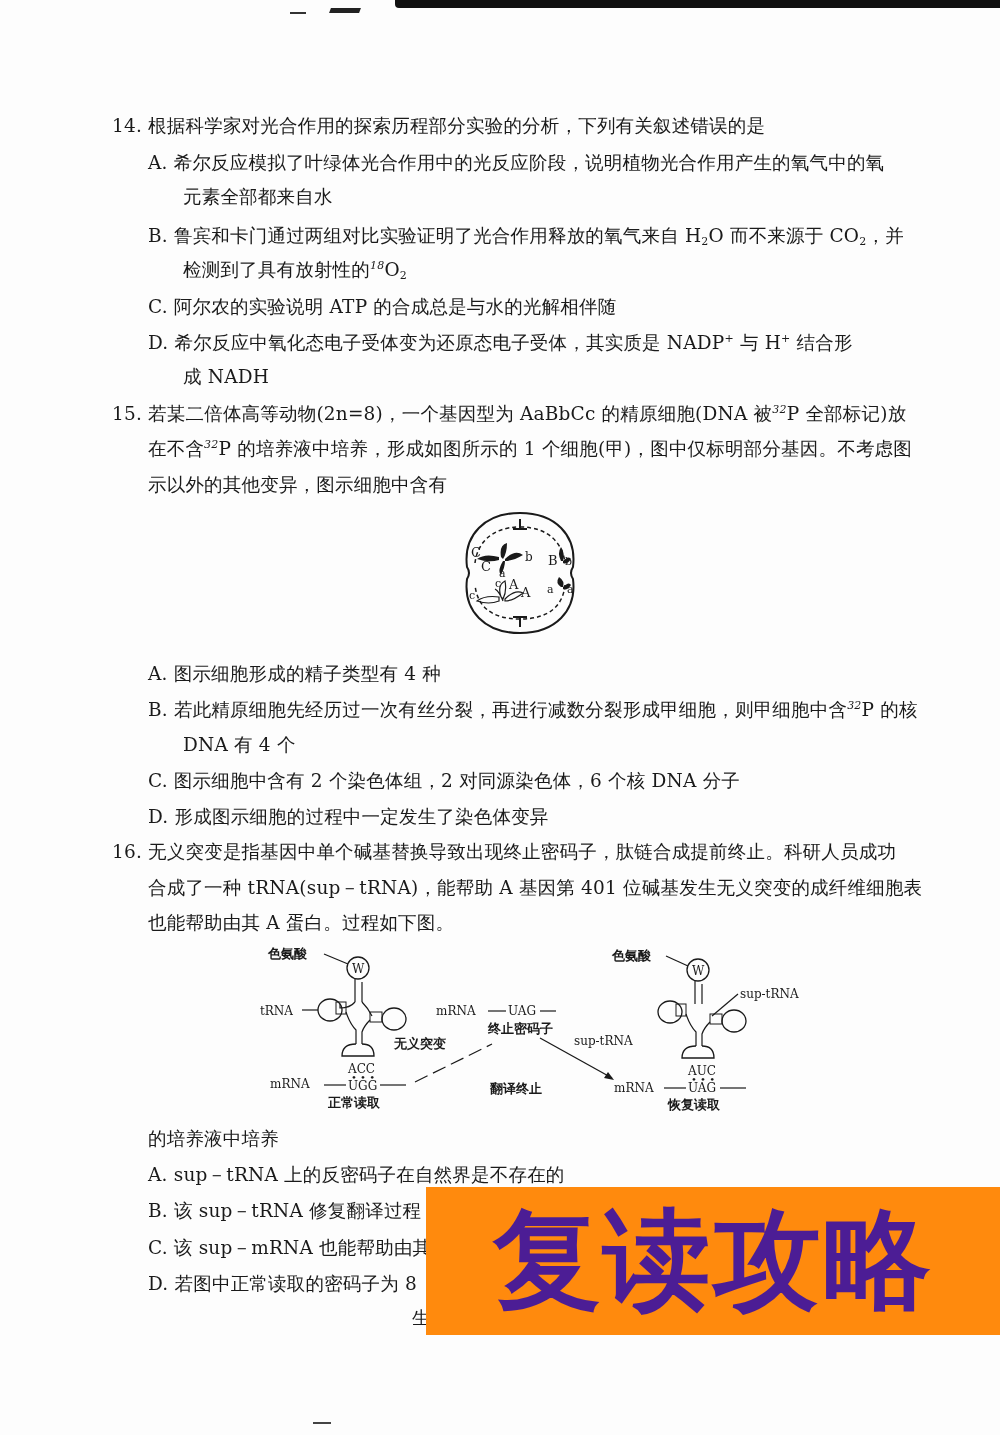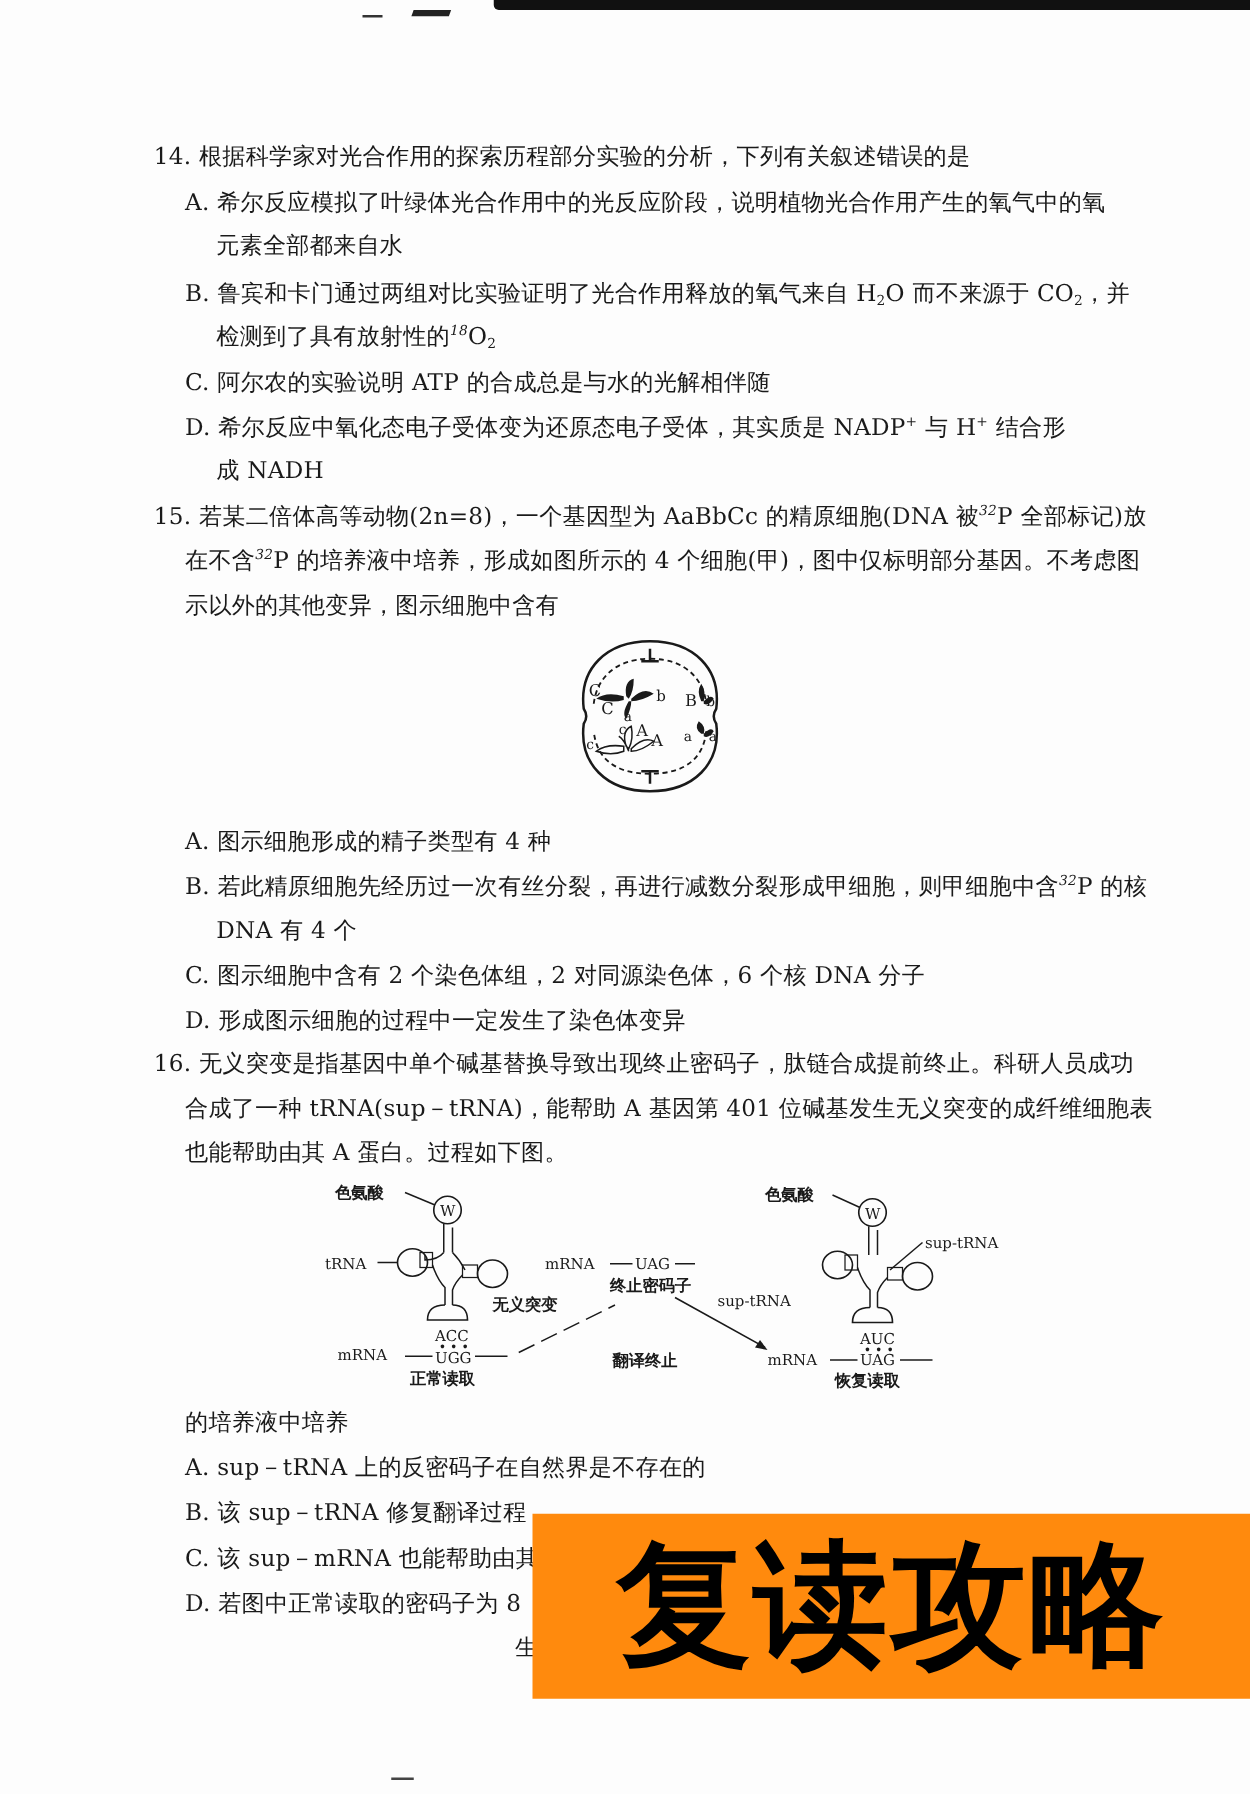--- a/index.html
+++ b/index.html
@@ -6,32 +6,32 @@
   body {
     width: 1000px; height: 1435px; position: relative; overflow: hidden;
     background: #fdfdfd; color: #1a1a1a;
     font-family: "DejaVu Serif", "Liberation Serif", serif;
   }
   .scan-top { position: absolute; top: 0; left: 395px; width: 640px; height: 8px; background: #111; border-radius: 0 0 4px 4px; }
   .scan-top2 { position: absolute; top: 8px; left: 330px; width: 30px; height: 5px; background: #222; transform: skewX(-20deg); }
   .scan-top3 { position: absolute; top: 12px; left: 290px; width: 16px; height: 2px; background: #333; }
   .scan-bottom { position: absolute; top: 1422px; left: 313px; width: 18px; height: 2px; background: #444; }
   .line { position: absolute; font-size: 18.5px; line-height: 24px; white-space: nowrap; letter-spacing: 0.2px; }
-  .q { left: 112px; margin-left: 11px; }
+  .q { left: 112px; }
   .opt { left: 148px; }
-  .cont { left: 173px; text-align: right; }
+  .cont { left: 183px; text-align: right; }
   sup { font-size: 11px; vertical-align: 7px; line-height: 0; font-style: italic; }
   sub { font-size: 11px; vertical-align: -3px; line-height: 0; }
   .fig { position: absolute; }
   .banner {
     position: absolute; left: 426px; top: 1187px; width: 574px; height: 148px;
-    background: #ff8a0d; color: #000000;
+    background: #ff8a0d; color: #4c1d95;
     display: flex; align-items: center; justify-content: center;
     font-family: "DejaVu Sans", "Liberation Sans", sans-serif;
-    font-weight: bold; font-size: 108px; letter-spacing: 2px; margin-top: 24px;
+    font-weight: bold; font-size: 108px; letter-spacing: 2px;
   }
   .footer-char { position: absolute; left: 412px; top: 1306px; font-size: 18px; }
   svg text { font-family: "DejaVu Serif", "Liberation Serif", serif; fill: #1a1a1a; }
 </style>
 </head>
 <body>
 
 <div class="scan-top"></div>
 <div class="scan-top2"></div>
 <div class="scan-top3"></div>
@@ -42,21 +42,21 @@
   <div class="line cont" style="top:185px">元素全部都来自水</div>
   <div class="line opt" style="top:224px"><span>B. 鲁宾和卡门通过两组对比实验证明了光合作用释放的氧气来自 H</span><sub>2</sub><span>O 而不来源于 CO</span><sub>2</sub><span>，并</span></div>
   <div class="line cont" style="top:258px"><span>检测到了具有放射性的</span><sup>18</sup><span>O</span><sub>2</sub></div>
   <div class="line opt" style="top:295px">C. 阿尔农的实验说明 ATP 的合成总是与水的光解相伴随</div>
   <div class="line opt" style="top:331px"><span>D. 希尔反应中氧化态电子受体变为还原态电子受体，其实质是 NADP</span><sup>+</sup><span> 与 H</span><sup>+</sup><span> 结合形</span></div>
   <div class="line cont" style="top:365px">成 NADH</div>
 </div>
 
 <div>
   <div class="line q" style="top:402px"><span>15. 若某二倍体高等动物(2n=8)，一个基因型为 AaBbCc 的精原细胞(DNA 被</span><sup>32</sup><span>P 全部标记)放</span></div>
-  <div class="line opt" style="top:437px"><span>在不含</span><sup>32</sup><span>P 的培养液中培养，形成如图所示的 4 个细胞(甲)，图中仅标明部分基因。不考虑图</span></div>
+  <div class="line opt" style="top:437px"><span>在不含</span><sup>32</sup><span>P 的培养液中培养，形成如图所示的 1 个细胞(甲)，图中仅标明部分基因。不考虑图</span></div>
   <div class="line opt" style="top:473px">示以外的其他变异，图示细胞中含有</div>
 
   <svg class="fig" style="left:455px; top:505px" width="130" height="135" viewBox="0 0 130 135">
     <path d="M65 8 C 100 8, 122 30, 118 62 Q 114 68 118 74 C 122 106, 100 128, 65 128 C 30 128, 8 106, 12 74 Q 16 68 12 62 C 8 30, 30 8, 65 8 Z" fill="none" stroke="#1a1a1a" stroke-width="2"></path>
     <path d="M65 22 C 95 22, 108 40, 110 58 M 110 80 C 108 100, 95 114, 65 114 C 35 114, 22 100, 20 80 M 20 58 C 22 40, 35 22, 65 22" fill="none" stroke="#1a1a1a" stroke-width="1.5" stroke-dasharray="4,3"></path>
     <line x1="65" y1="14" x2="65" y2="24" stroke="#1a1a1a" stroke-width="2"></line>
     <line x1="58" y1="24" x2="72" y2="24" stroke="#1a1a1a" stroke-width="2"></line>
     <line x1="65" y1="112" x2="65" y2="122" stroke="#1a1a1a" stroke-width="2"></line>
     <line x1="58" y1="112" x2="72" y2="112" stroke="#1a1a1a" stroke-width="2"></line>
     <path d="M44 52 Q 30 48 22 54 Q 34 58 44 55 Z M 46 52 Q 44 40 52 38 Q 52 48 48 54 Z M 50 54 Q 60 44 68 50 Q 58 56 50 56 Z M 48 56 Q 42 66 46 70 Q 50 62 50 56 Z" fill="#1a1a1a"></path>

